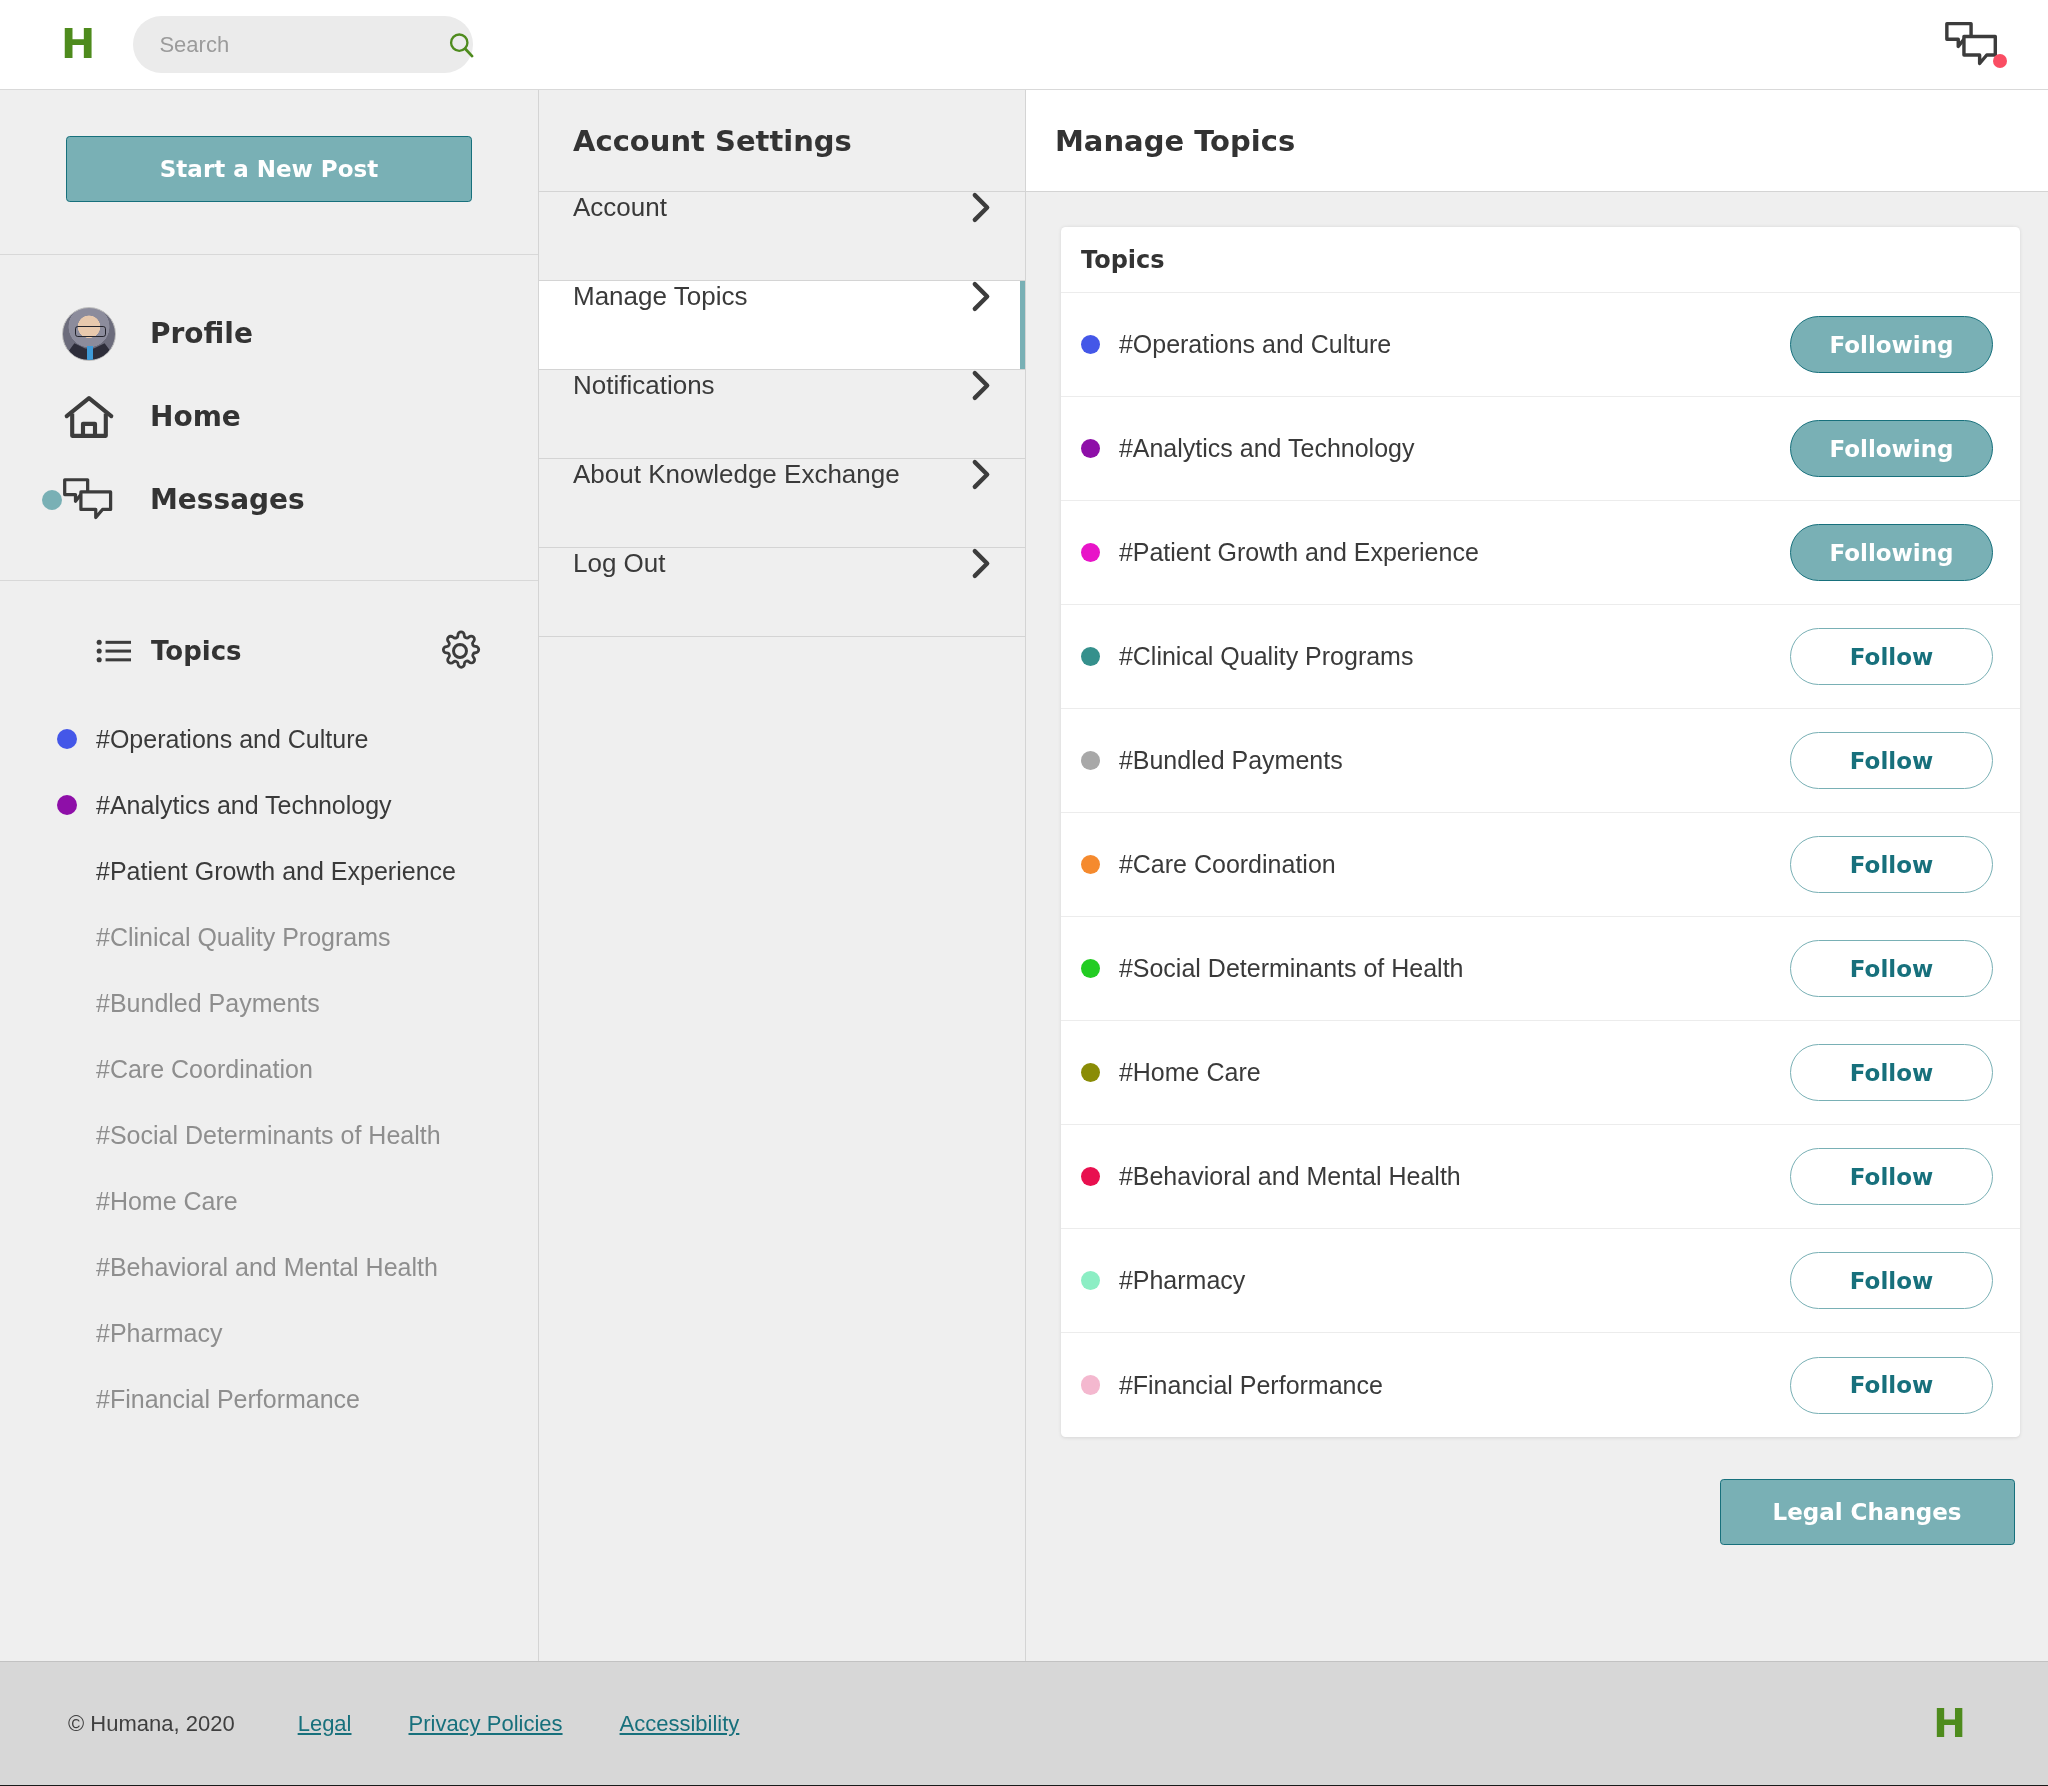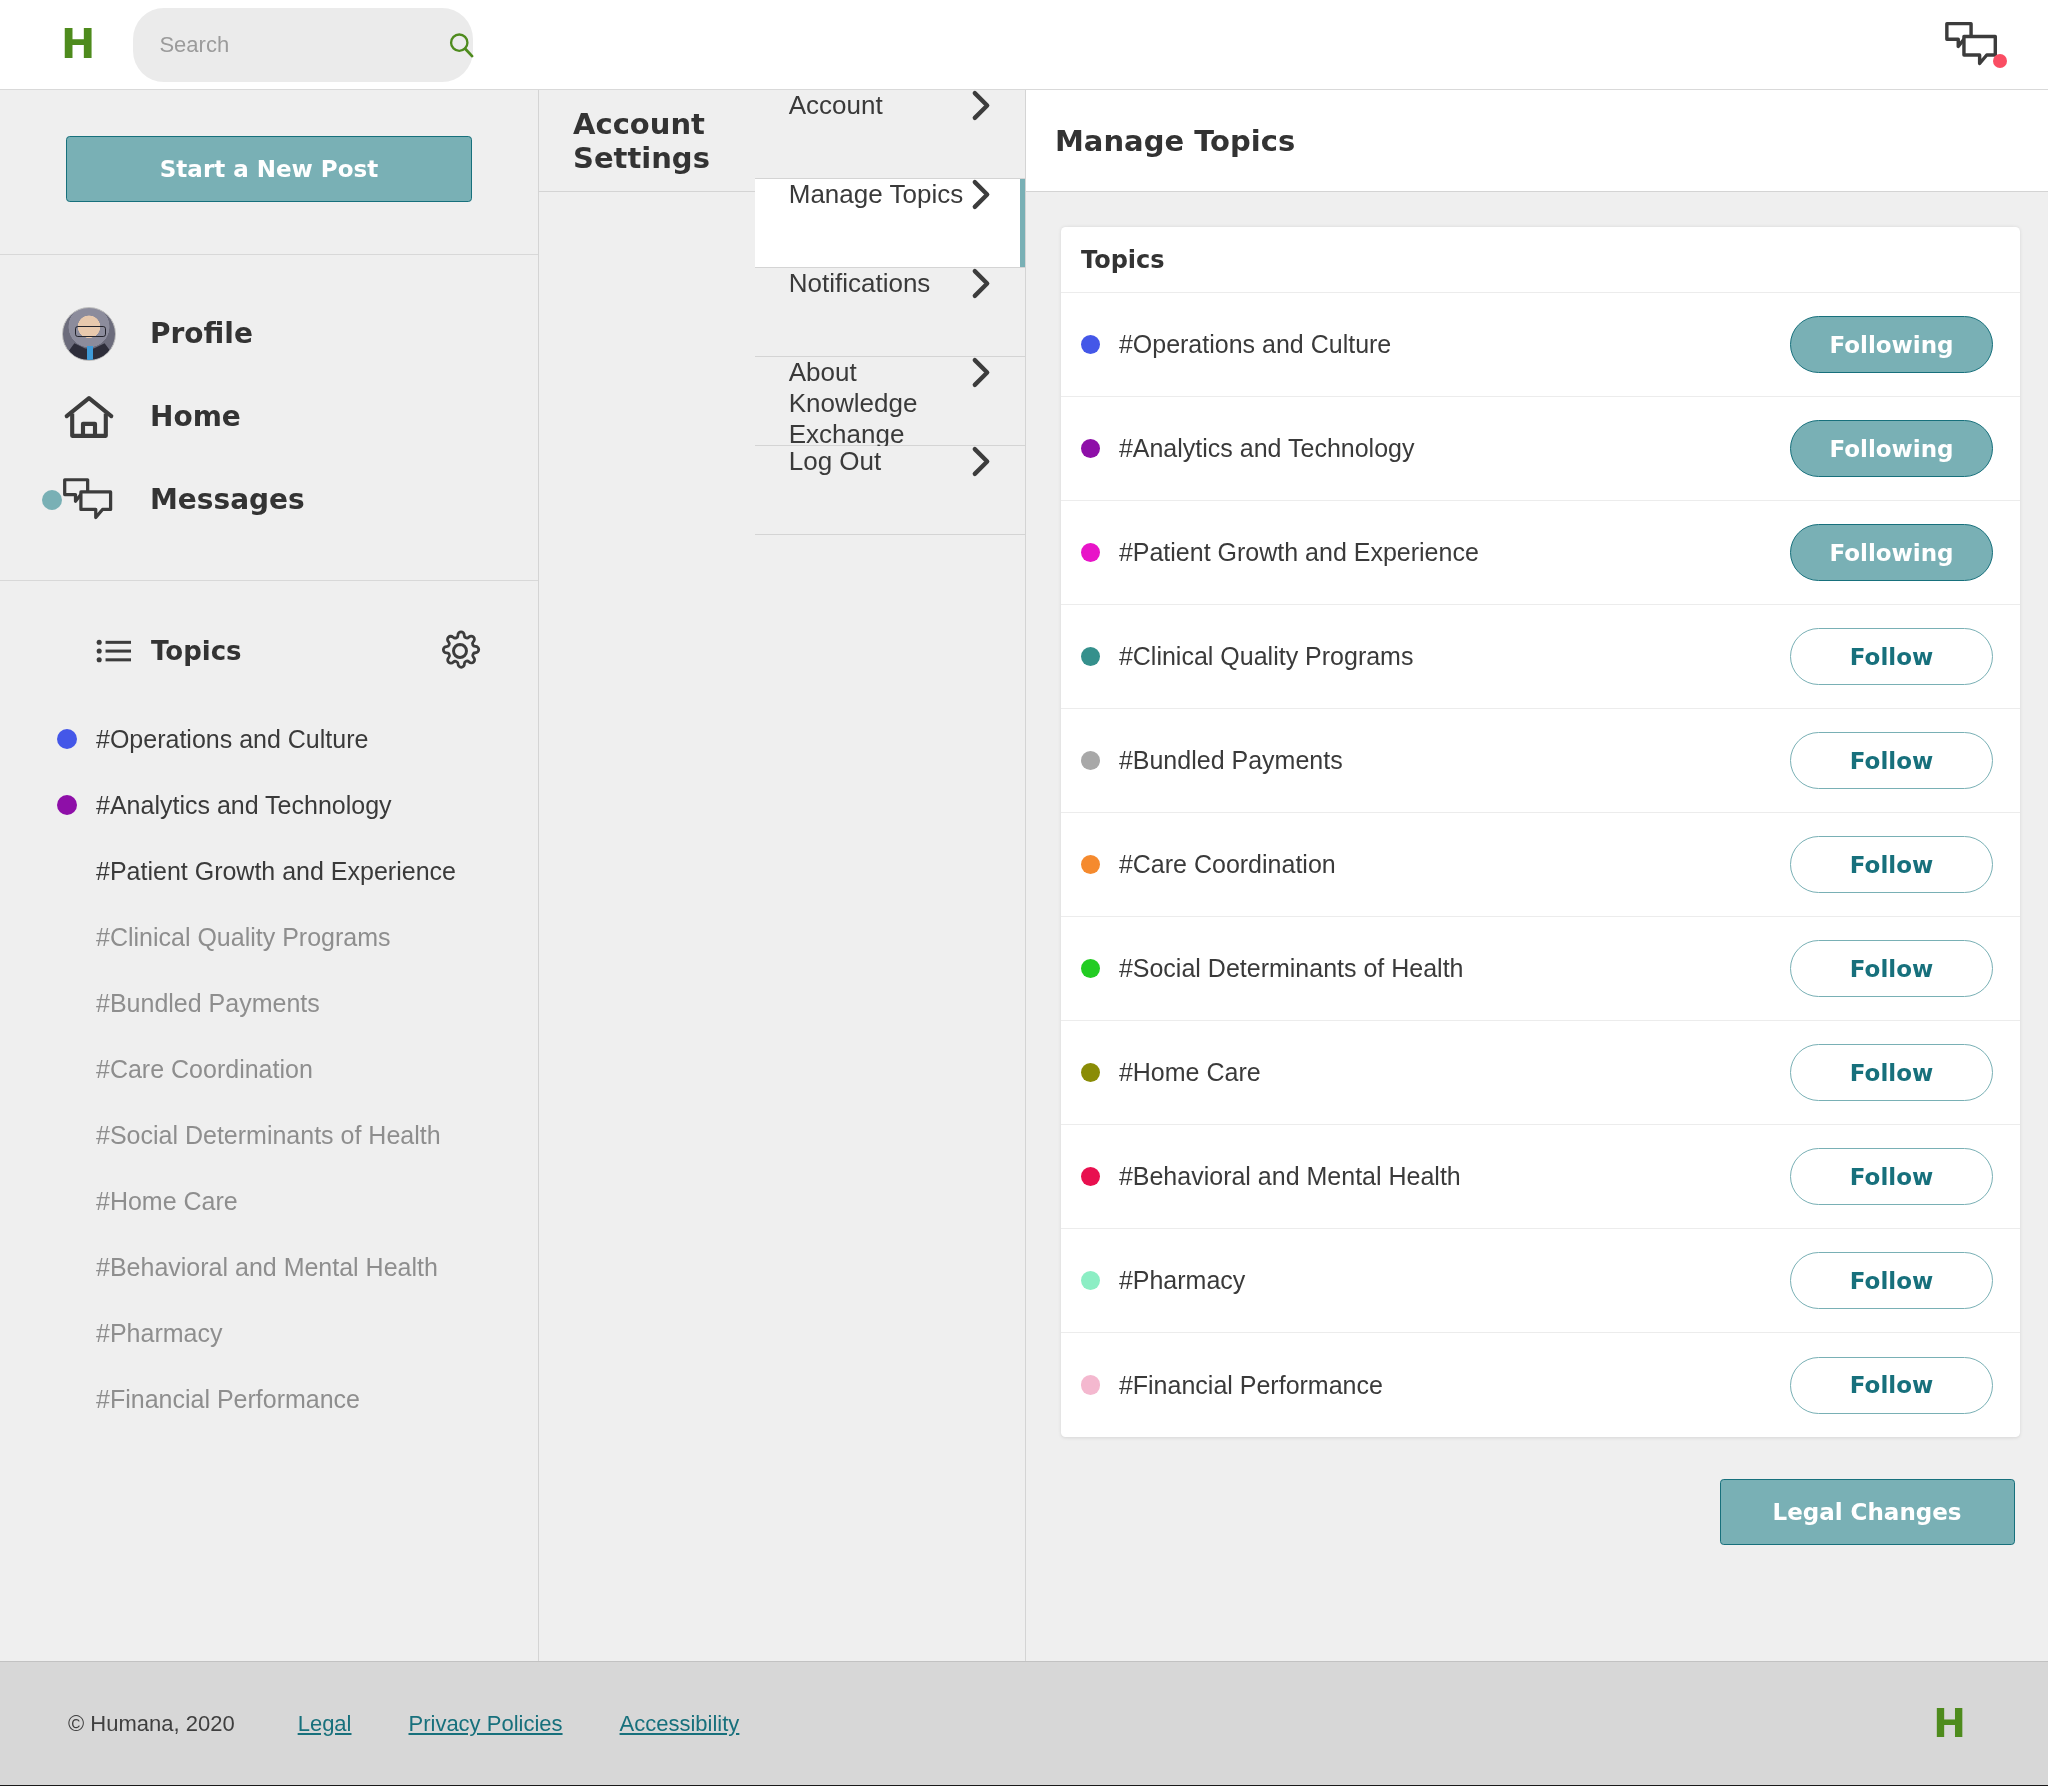--- a/index.html
+++ b/index.html
@@ -19,21 +19,21 @@
     padding: 0 31px 0 61px;
     border-bottom: 0.9px solid #d9d9d9;
   }
   .brand-h {
     font-size: 41px; font-weight: bold; color: #4e8b1d;
     letter-spacing: -0.9px; line-height: 1;
     font-family: "DejaVu Sans", sans-serif;
   }
   .search-wrap {
     margin-left: 39px;
-    width: 340px; height: 74px;
+    width: 340px; height: 57px;
     background: #ebebeb; border-radius: 31px;
     display: flex; align-items: center;
     padding: 0 24px 0 26px;
   }
   .search-input {
     flex: 1; border: none; outline: none; background: transparent;
     font-size: 22px; color: #4d4d4d;
     font-family: "Liberation Sans", sans-serif;
   }
   .search-input::placeholder { color: #9b9b9b; }
@@ -113,21 +113,21 @@
   }
   .sb-topic-label { font-size: 25px; }
   .sb-topic-label.active { color: #3a3a3a; }
   .sb-topic-label.muted { color: #8e8e8e; }
 
   
   .settings-col {
     width: 487px; min-width: 487px;
     background: #efefef;
     border-right: 0.9px solid #d4d4d4;
-    display: flex; 
+    display: flex; flex-direction: column;
   }
   .settings-title {
     height: 102px; display: flex; align-items: center;
     padding-left: 34px; font-size: 29px; font-weight: bold; color: #333333;
     font-family: "DejaVu Sans", sans-serif;
     border-bottom: 0.9px solid #d4d4d4;
   }
   .settings-item {
     height: 89px; display: flex; 
     padding: 0 34px; border-bottom: 0.9px solid #d4d4d4;

